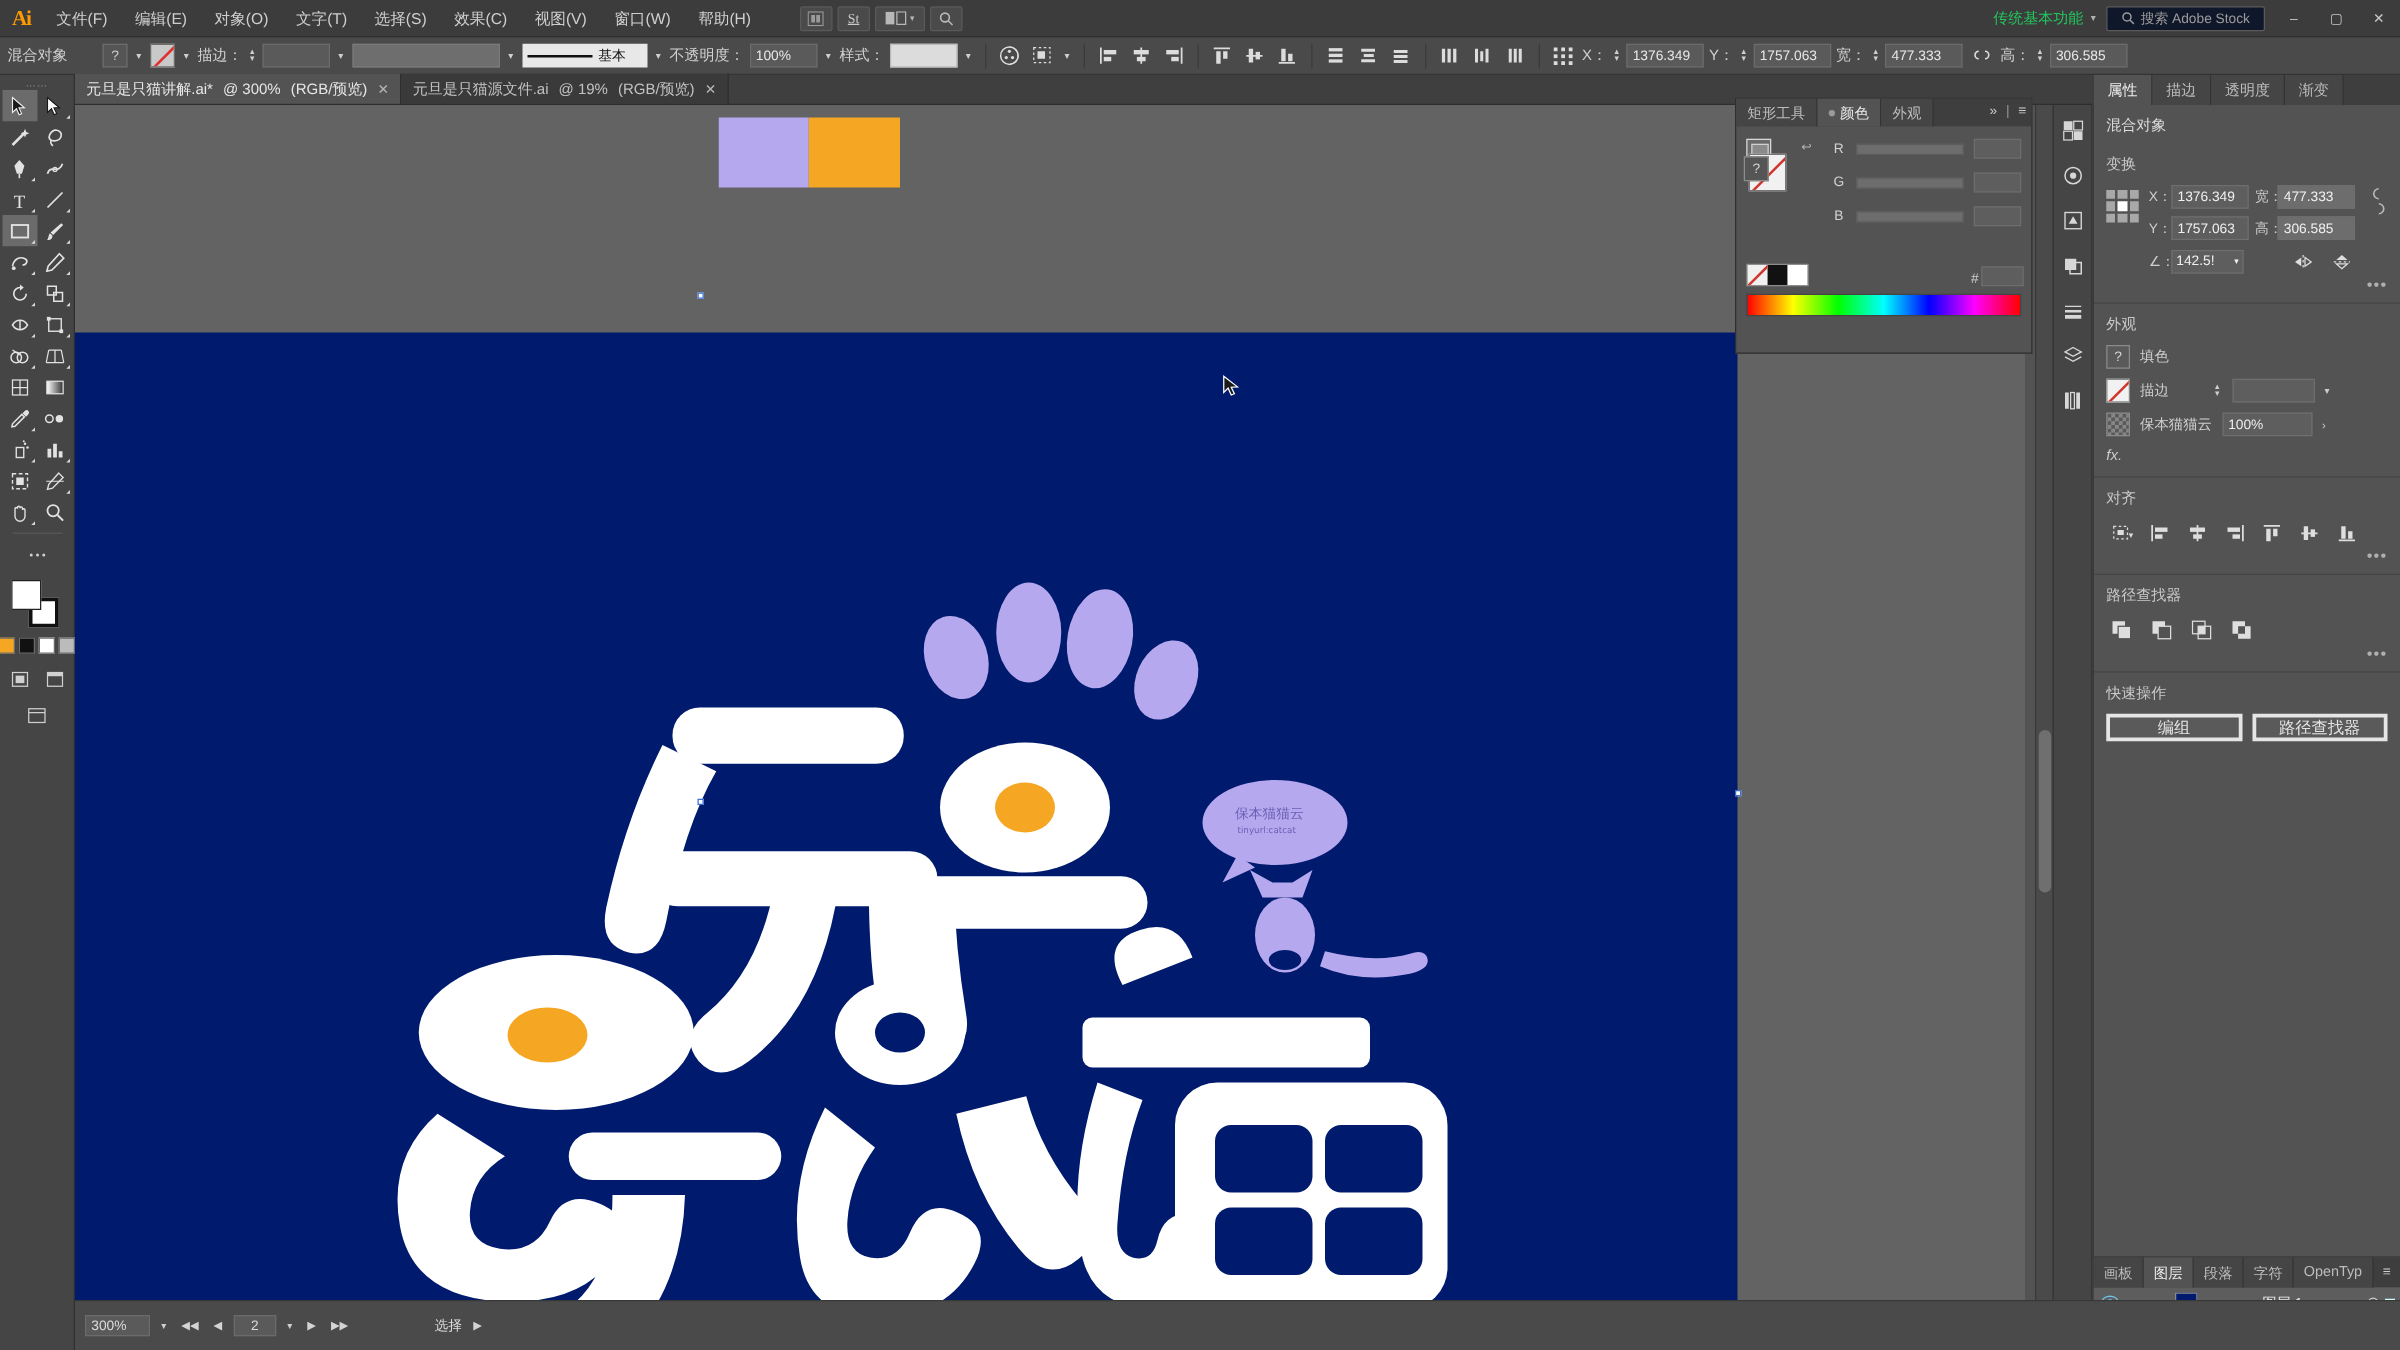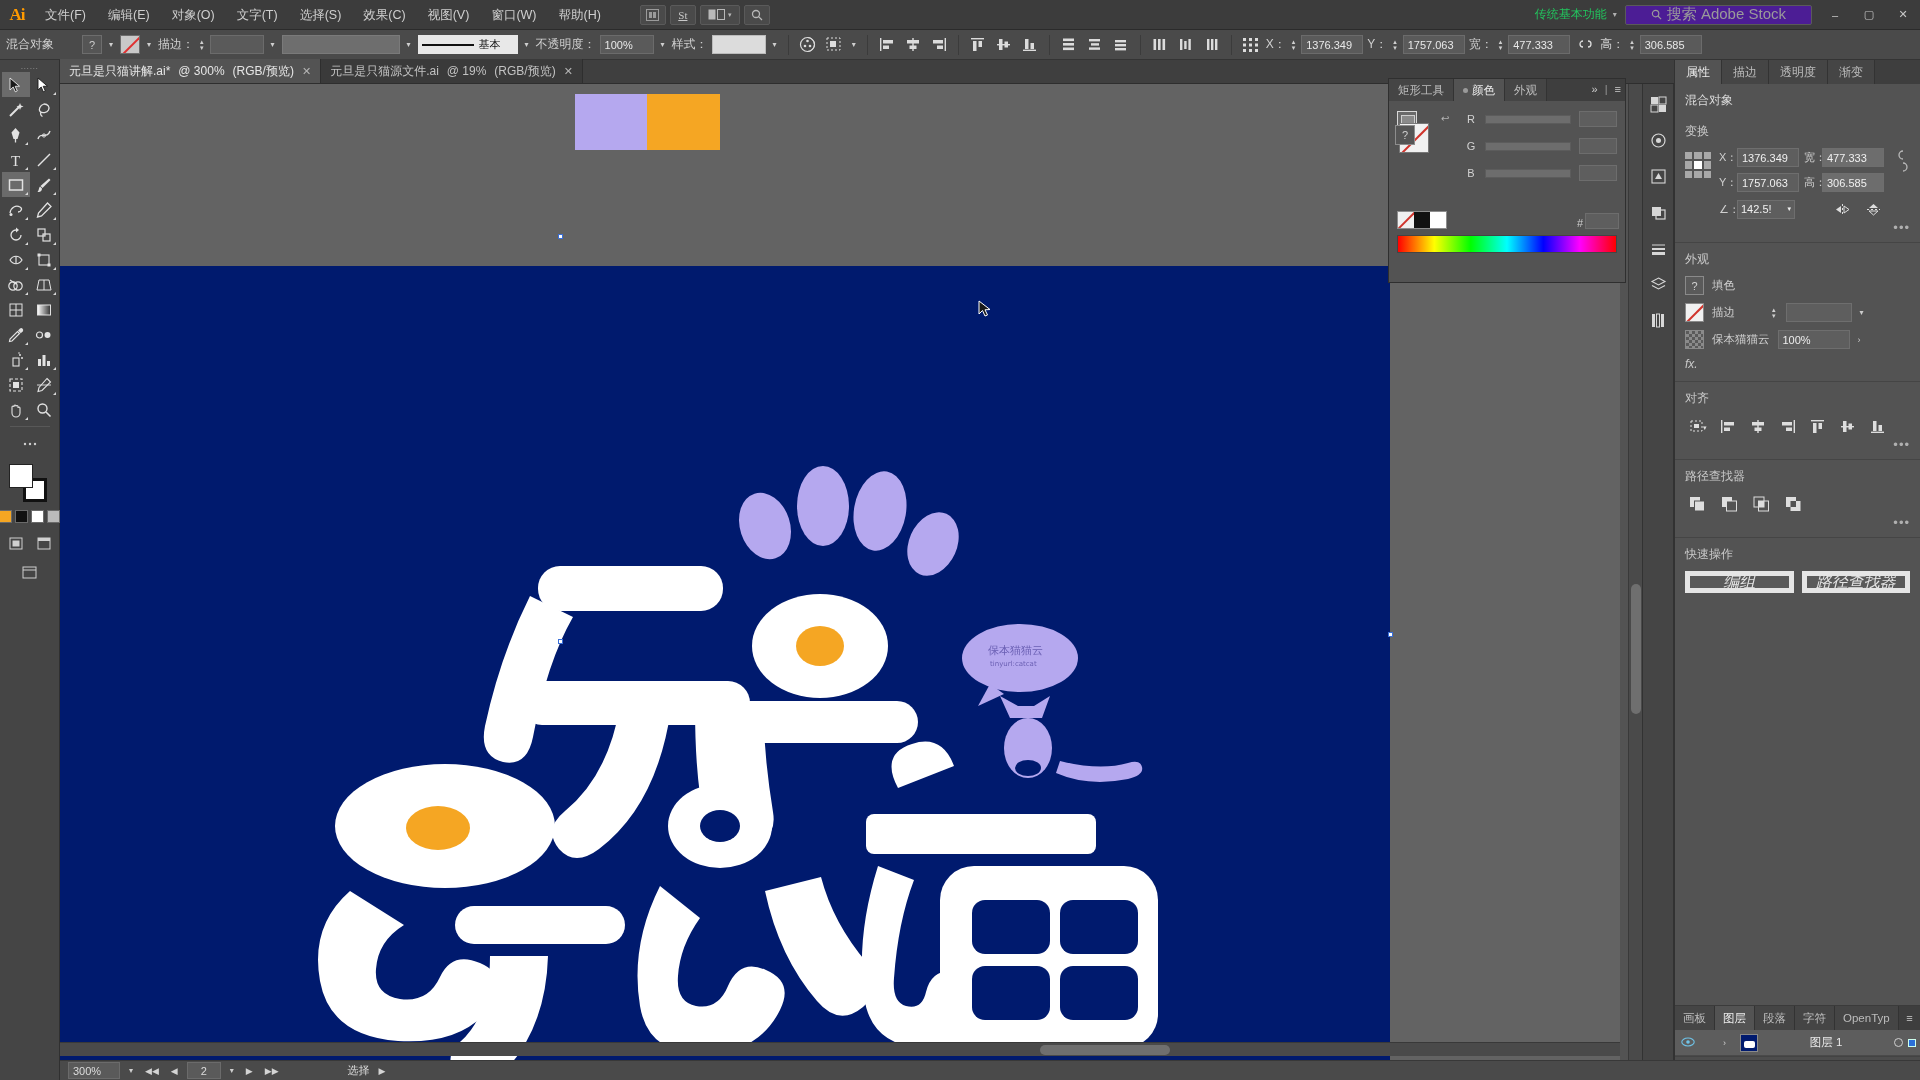--- a/index.html
+++ b/index.html
@@ -22,22 +22,22 @@
     color:#ff9a00; font-weight:bold; font-size:17px; letter-spacing:-1px;
     font-family:"Liberation Serif", serif;
   }
   .menu-item { padding:0 11px; height:30px; line-height:30px; font-size:12.5px; color:#cfcfcf; cursor:default; white-space:nowrap;}
   .mb-spacer { flex:1; }
   .mb-icon { width:26px; height:20px; margin:0 2px; background:#4a4a4a; border:1px solid #5a5a5a; border-radius:2px; display:flex; align-items:center; justify-content:center; font-size:10px; color:#b8b8b8;}
   .mb-icon.wide { width:40px; }
   .ws-label { font-size:12px; color:#22c55e; padding:0 6px; }
   .ws-chev { font-size:8px; color:#b0b0b0; padding-right:8px;}
   .search-box {
-    display:flex; align-items:center; gap:5px; background:#4c1d95; border:1px solid #5a5a5a;
-    height:20px; padding:0 25px; border-radius:2px; margin-right:6px; color:#9a9a9a; font-size:15px;
+    display:flex; align-items:center; gap:5px; background:#0f172a; border:1px solid #5a5a5a;
+    height:20px; padding:0 11px; border-radius:2px; margin-right:6px; color:#9a9a9a; font-size:11px;
   }
   .wm-btns { display:flex; align-items:center; }
   .wm-btn { width:34px; height:30px; display:flex; align-items:center; justify-content:center; color:#c8c8c8; font-size:11px;}
 
   
   .ctrlbar {
     position:absolute; left:0; top:30px; width:1920px; height:30px;
     background:#4a4a4a; border-bottom:1px solid #343434;
     display:flex; align-items:center; padding:0 6px; gap:4px;
   }
@@ -115,21 +115,21 @@
   .art { position:absolute; left:0; top:0; width:100%; height:100%; }
 
   
   .vscroll { position:absolute; right:0; top:84px; width:14px; height:986px; background:#4a4a4a; border-left:1px solid #393939;}
   .vscroll .thumb{ position:absolute; left:2px; top:500px; width:10px; height:130px; background:#6f6f6f; border-radius:5px;}
   .hscroll { position:absolute; left:60px; bottom:24px; width:1560px; height:14px; background:#4a4a4a; border-top:1px solid #393939;}
   .hscroll .thumb{ position:absolute; top:2px; left:980px; width:130px; height:10px; background:#6f6f6f; border-radius:5px;}
 
   
   .statusbar {
-    position:absolute; left:60px; bottom:0; width:1860px; height:20px;
+    position:absolute; left:60px; bottom:0; width:1860px; height:40px;
     background:#4a4a4a; border-top:1px solid #383838;
     display:flex; align-items:center; gap:6px; padding:0 8px; font-size:11px; color:#dcdcdc;
   }
   .sb-zoom { width:52px; height:17px; background:#5a5a5a; border:1px solid #6b6b6b; display:flex; align-items:center; padding:0 4px;}
   .sb-page { width:34px; height:17px; background:#5a5a5a; border:1px solid #6b6b6b; display:flex; align-items:center; justify-content:center;}
   .sb-nav { color:#d4d4d4; font-size:9px; padding:0 3px;}
   .sb-sel { margin-left:60px; }
 
   
   .colorpanel {
@@ -211,21 +211,21 @@
       linear-gradient(45deg,#8a8a8a 25%,transparent 25%,transparent 75%,#8a8a8a 75%);
       background-size:6px 6px; background-position:0 0,3px 3px;}
   .ap-lab { font-size:11.5px; color:#cfcfcf; min-width:50px;}
   .ap-in { height:19px; background:#5e5e5e; border:1px solid #6e6e6e; display:flex; align-items:center; padding:0 4px; font-size:11px; color:#ededed;}
   .fx-row { font-size:12px; color:#c9c9c9; font-style:italic;}
   .align-row { display:flex; gap:4px; align-items:center; }
   .align-btn { width:26px;height:22px; display:flex;align-items:center;justify-content:center; color:#dedede;}
   .pf-row { display:flex; gap:8px;}
   .pf-btn { width:24px;height:22px; display:flex;align-items:center;justify-content:center; color:#dedede;}
   .qa-btns { display:flex; gap:8px;}
-  .qa-btn { flex:1; height:22px; background:#5a5a5a; border:5px solid #e5e5e5; display:flex;align-items:center;justify-content:center; font-size:16px; color:#e4e4e4;font-style:italic;}
+  .qa-btn { flex:1; height:22px; background:#5a5a5a; border:3px solid #e5e5e5; display:flex;align-items:center;justify-content:center; font-size:13px; color:#e4e4e4;}
 
   
   .layers { border-top:1px solid #3b3b3b; background:#535353;}
   .l-tabs { display:flex; height:24px; background:#3e3e3e; align-items:stretch;}
   .l-tab { padding:0 8px; display:flex;align-items:center; font-size:11.5px; color:#bcbcbc; background:#454545; border-right:1px solid #333; white-space:nowrap;}
   .l-tab.active{ background:#535353; color:#ececec;}
   .l-menu { margin-left:auto; width:22px; display:flex;align-items:center;justify-content:center; color:#cfcfcf; font-size:11px;}
   .l-row { display:flex; align-items:center; height:26px; background:#5d5d5d; border-bottom:1px solid #4a4a4a; padding:0 4px; gap:5px;}
   .l-eye { width:18px; text-align:center; color:#d8d8d8; font-size:11px;}
   .l-lock { width:16px;}

